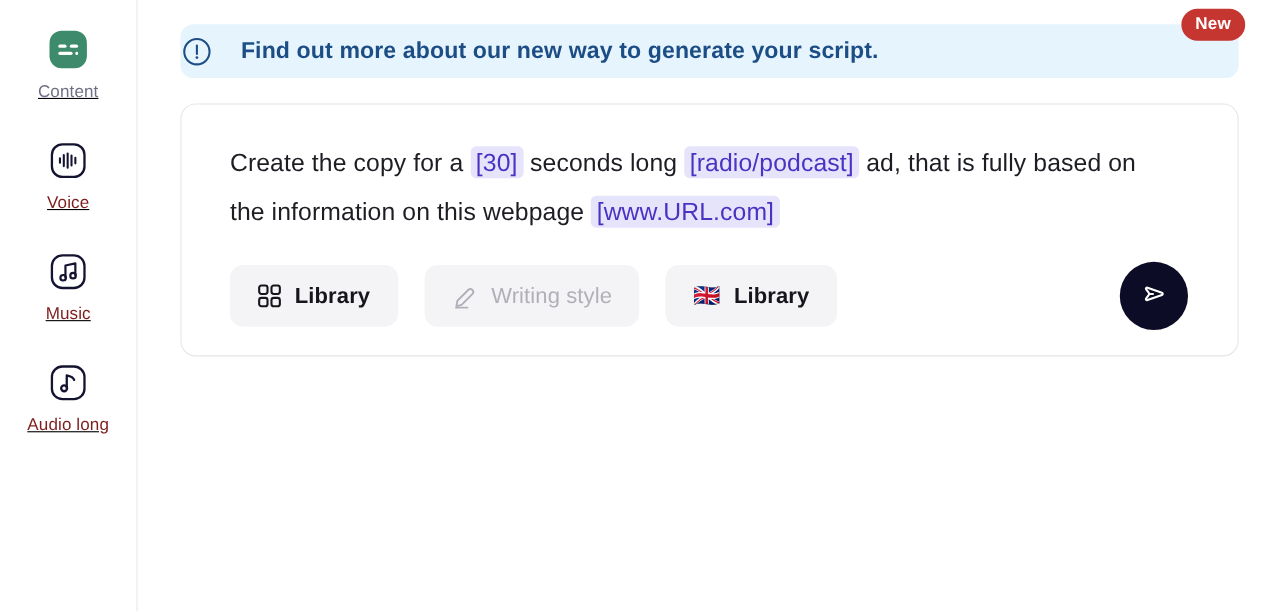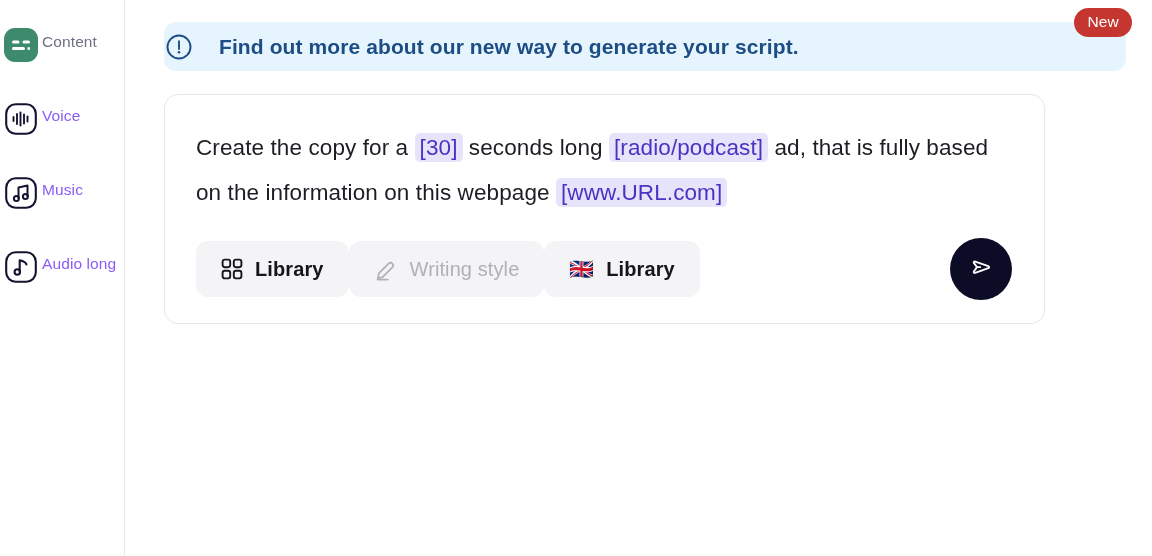--- a/index.html
+++ b/index.html
@@ -16,33 +16,35 @@
     width: 125px; height: 556px;
     border-right: 1px solid #e8e8ee;
     display: flex; flex-direction: column;
     align-items: center;
     padding-top: 24px;
     flex: 0 0 125px;
     background: #ffffff;
   }
   .nav-item {
     width: 100%;
-    display: flex; flex-direction: row;
+    display: flex; flex-direction: column;
+    align-items: center;
     margin-bottom: 32px;
     cursor: pointer;
+    text-decoration: underline;
   }
   .nav-icon {
     width: 42px; height: 42px;
     display: flex; align-items: center; justify-content: center;
   }
   .nav-icon svg { display: block; }
   .nav-label {
     margin-top: 9px;
     font-size: 15.5px;
-    color: #8b5cf6;
+    color: #7f1d1d;
     letter-spacing: .1px;
     white-space: nowrap;
   }
   .nav-item.active .nav-label { color: #6f6f86; }
 
   
   .main {
     flex: 1 1 auto;
     position: relative;
     padding: 22px 18px 0 39px;
@@ -64,56 +66,56 @@
     color: #1c4d85;
     font-weight: 600;
     letter-spacing: .1px;
   }
   .new-badge {
     position: absolute;
     top: -14px; right: -6px;
     background: #c4362f;
     color: #ffffff;
     font-size: 15.5px;
-    font-weight: 400;
+    font-weight: 700;
     padding: 5px 13px 6px;
     border-radius: 999px;
     letter-spacing: .2px;
     cursor: pointer;
   }
 
   
   .card {
     margin-top: 23px;
-    width: 881px;
+    width: 962px;
     border: 1px solid #e6e6ec;
     border-radius: 14px;
     background: #ffffff;
-    padding: 30px 31px 26px;
+    padding: 30px 44px 26px;
   }
   .prompt {
     font-size: 22.5px;
     line-height: 45px;
     color: #1d1d24;
     letter-spacing: .1px;
     max-width: 860px;
   }
   .tok {
     background: #e6e4fb;
     color: #4b32c3;
     border-radius: 5px;
     padding: 2px 5px;
     white-space: nowrap;
   }
 
   
   .toolbar {
     margin-top: 26px;
     display: flex; align-items: center;
-    gap: 0;
+    gap: 24px;
     position: relative;
   }
   .chip {
     height: 56px;
     background: #f4f4f6;
     border: none;
     border-radius: 12px;
     display: flex; align-items: center;
     gap: 12px;
     padding: 0 25px;

